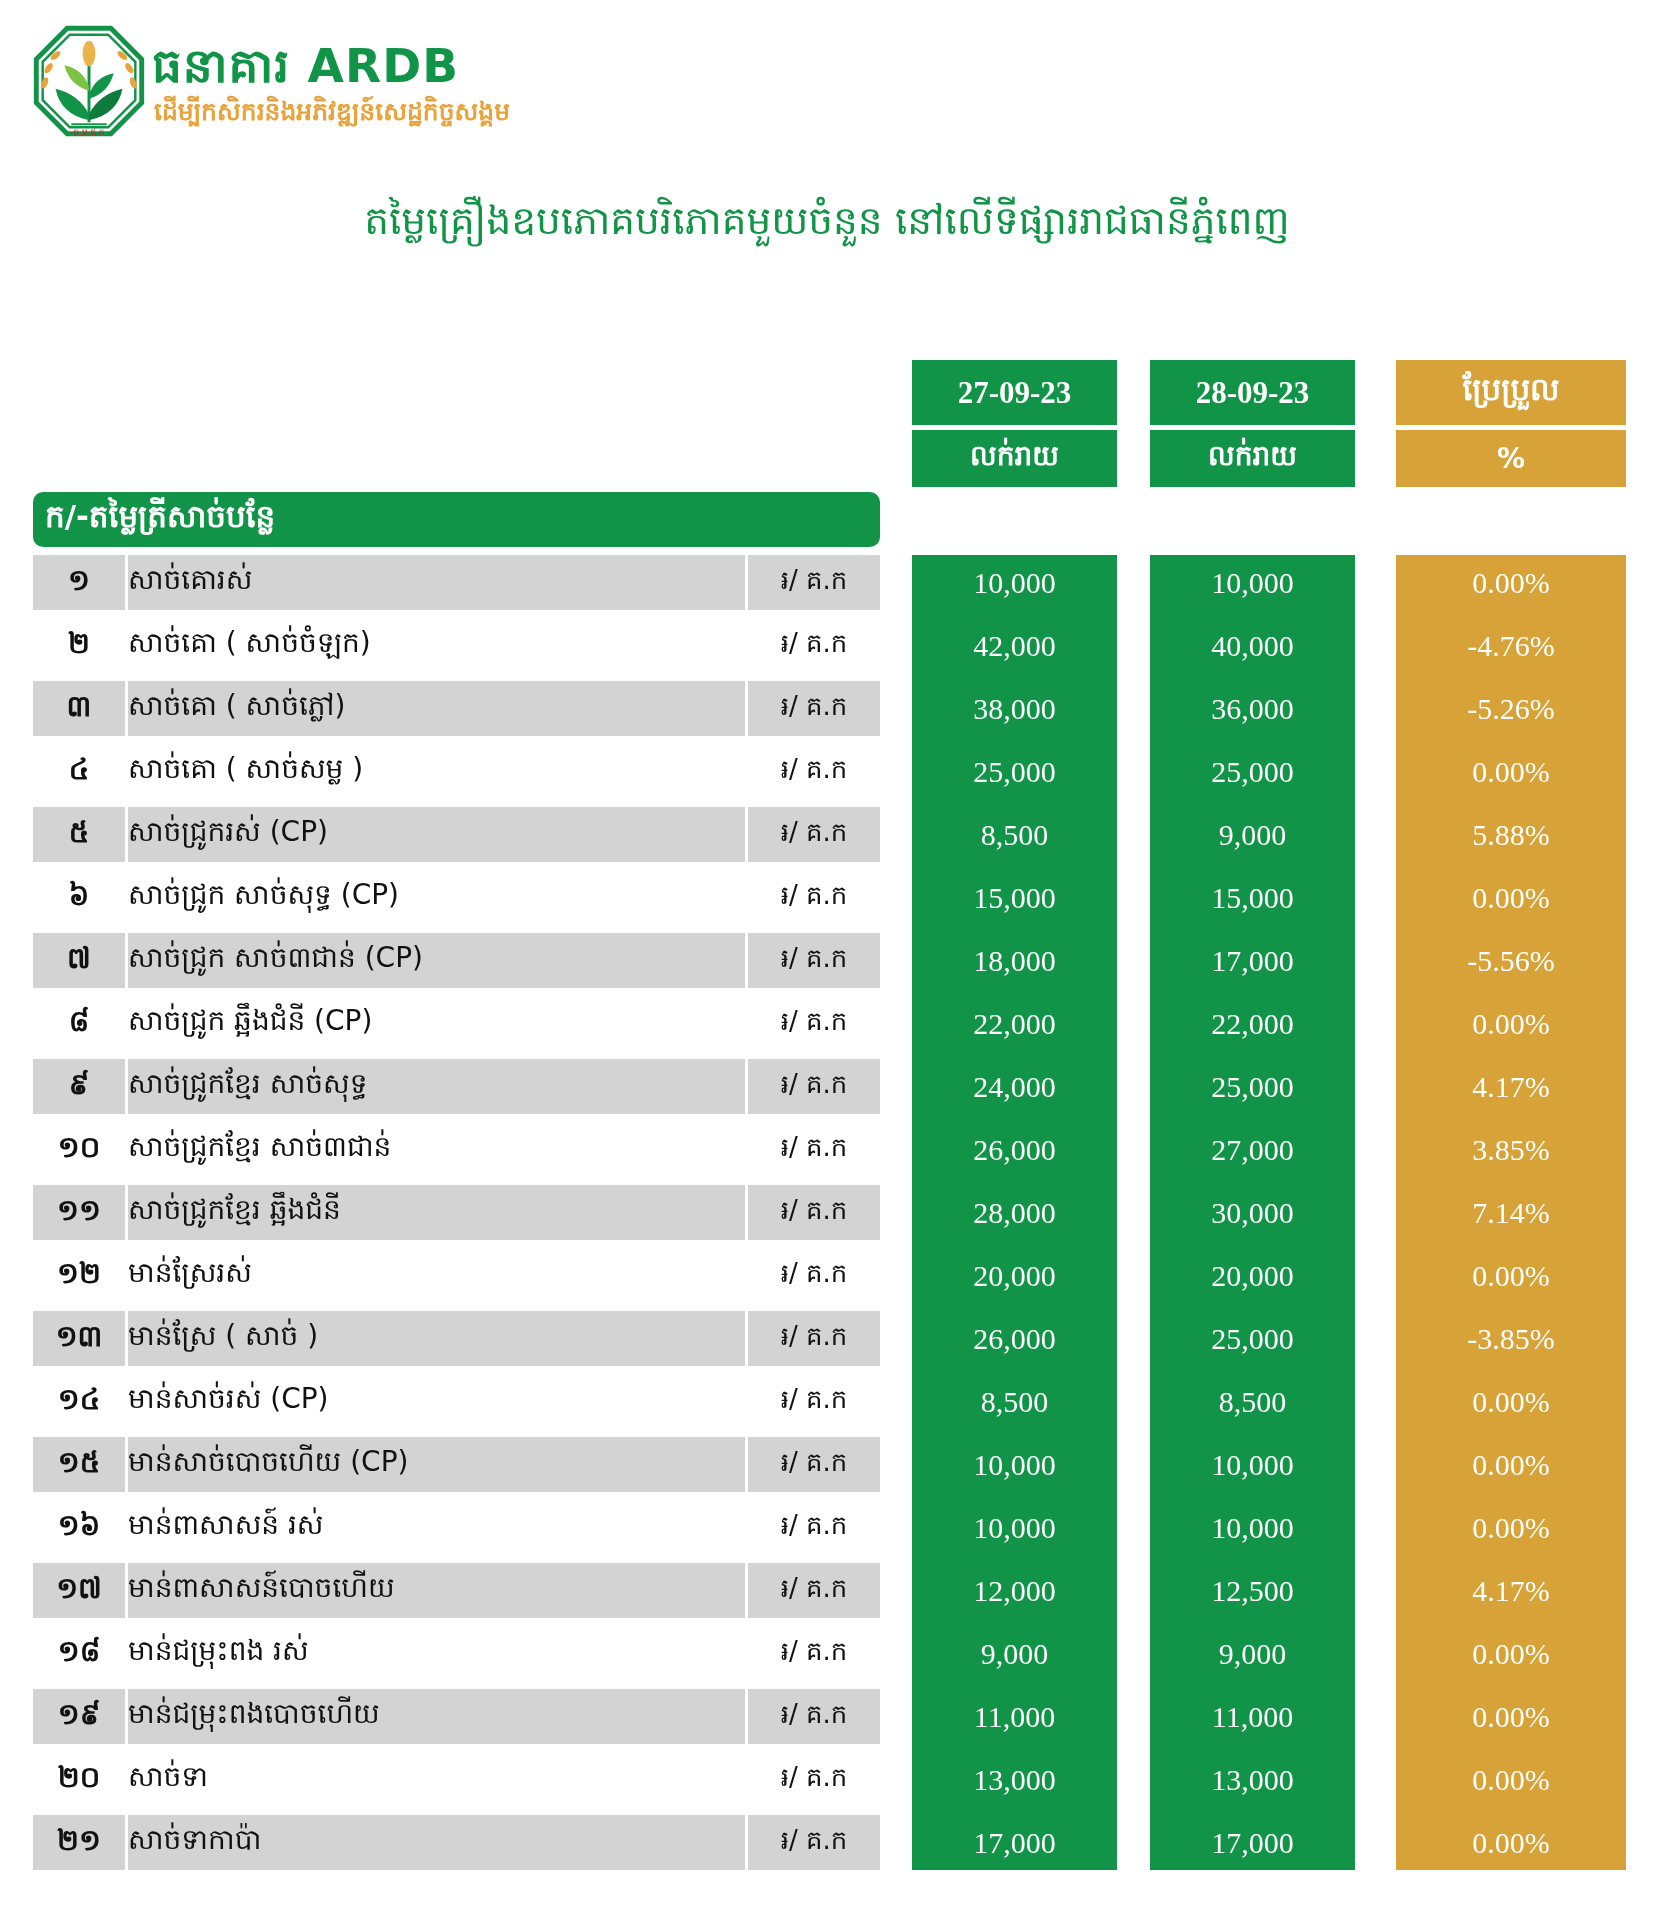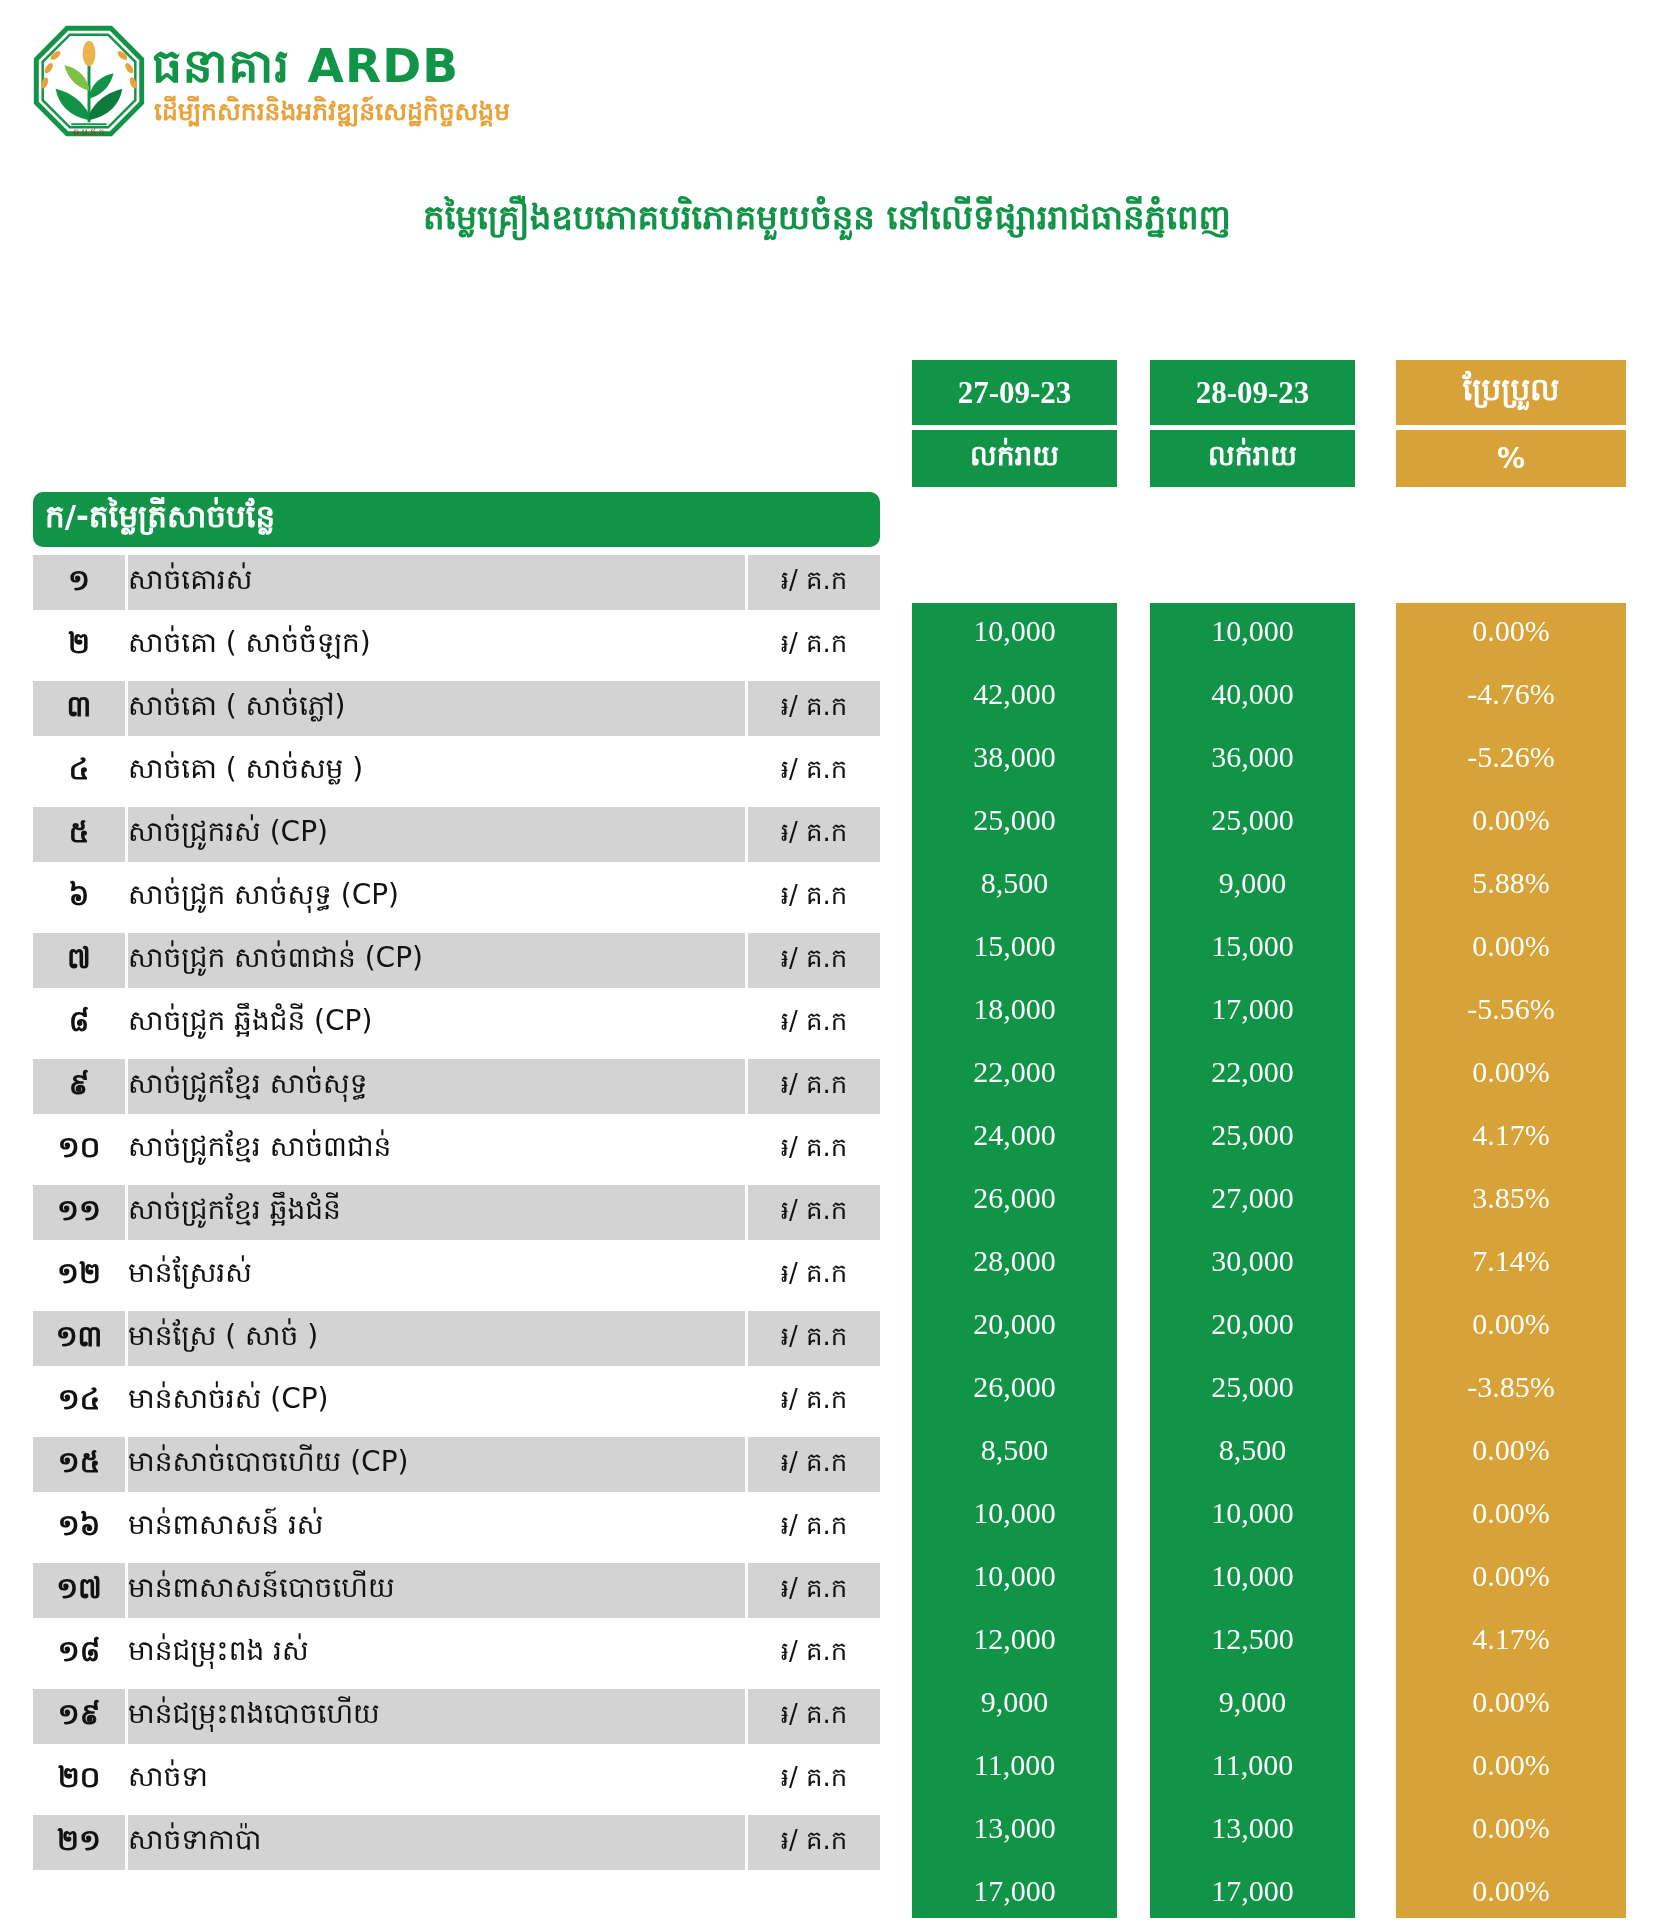--- a/index.html
+++ b/index.html
@@ -5,21 +5,21 @@
   html,body{margin:0;padding:0;background:#fff;}
   .page{position:relative;width:1654px;height:1931px;background:#fff;overflow:hidden;
         font-family:"DejaVu Sans",sans-serif;}
   
   .logo{position:absolute;left:30px;top:18px;width:118px;height:126px;}
   .brand-name{position:absolute;left:152px;top:36px;font-size:47px;font-weight:bold;
               color:var(--green);letter-spacing:1px;}
   .brand-tagline{position:absolute;left:154px;top:96px;font-size:25px;font-weight:bold;
                  color:var(--gold);}
   .page-title{position:absolute;left:0;top:196px;width:1654px;text-align:center;
-              font-size:34px;font-weight:bold;color:var(--green);}
+              font-size:39px;font-weight:normal;color:var(--green);}
   
   .cellw-num{width:92px;} .cellw-item{width:617px;} .cellw-unit{width:132px;}
   .hdr-left{position:absolute;left:33px;top:360px;width:847px;height:127px;display:flex;gap:3px;}
   .hdr-left>div{background:var(--green);color:#fff;display:flex;align-items:center;
                 justify-content:center;font-size:30px;font-weight:bold;}
   .hcol{position:absolute;top:360px;display:flex;flex-direction:column;gap:5px;}
   .hcol .h-top{height:65px;display:flex;align-items:center;justify-content:center;
                color:#fff;font-weight:bold;font-size:31px;font-family:"Liberation Serif",serif;}
   .hcol .h-bot{height:57px;display:flex;align-items:center;justify-content:center;
                color:#fff;font-weight:bold;font-size:28px;}
@@ -31,21 +31,21 @@
   .rows-left{position:absolute;left:33px;top:555px;width:847px;}
   .lrow{height:55px;margin-bottom:8px;display:flex;gap:3px;}
   .lrow.odd>div{background:var(--rowgray);}
   .lrow.even>div{background:#fff;}
   .lrow .num{display:flex;align-items:center;justify-content:center;
              font-size:29px;font-weight:bold;color:#111;}
   .lrow .item{display:flex;align-items:center;box-sizing:border-box;
               font-size:28px;color:#111;}
   .lrow .unit{display:flex;align-items:center;justify-content:center;
               font-size:26px;color:#111;}
-  .valcol{position:absolute;top:555px;height:1315px;margin-top:48px;}
+  .valcol{position:absolute;top:555px;height:1315px;}
   .valcol.green{background:var(--green);}
   .valcol.orange{background:var(--orange);}
   .vrow{height:55px;margin-bottom:8px;display:flex;align-items:center;justify-content:center;
         color:#fff;font-size:30px;font-family:"Liberation Serif",serif;}
   .col1{left:912px;width:205px;} .col2{left:1150px;width:205px;} .colp{left:1396px;width:230px;}
 </style>
 </head>
 <body>
 
 <div class="page" style="--green: #129448; --orange: #D7A237; --rowgray: #D3D3D3; --gold: #E9A33C;">

